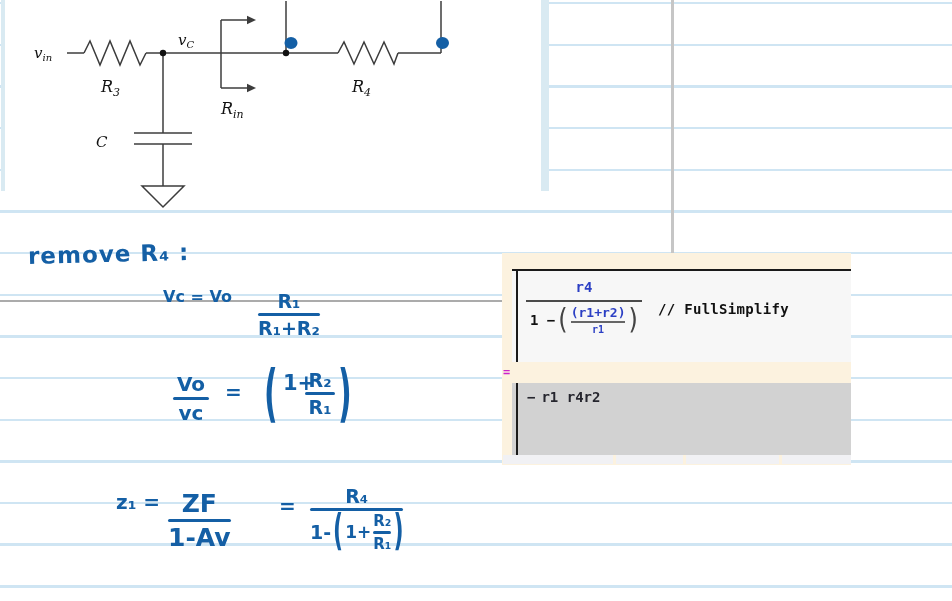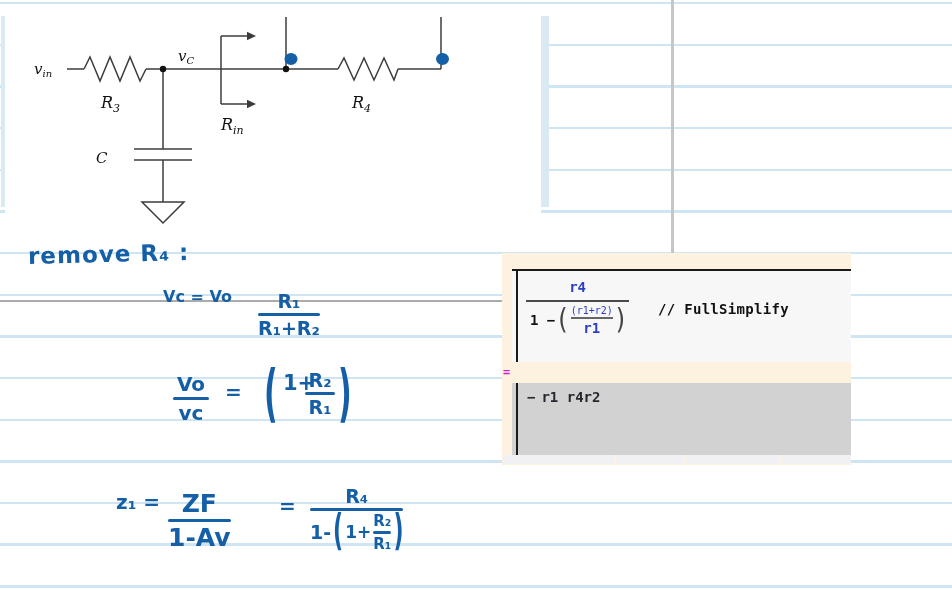--- a/index.html
+++ b/index.html
@@ -12,21 +12,21 @@
   .ruled{
     position:absolute;inset:0;
     background-image:repeating-linear-gradient(to bottom,
       #cfe5f3 0px,#cfe5f3 2.4px,transparent 2.4px,transparent 41.65px);
     background-position:0 2px;
   }
   .vline{position:absolute;left:671px;top:0;width:3px;height:253px;background:#c6c6c6;}
   .divider{position:absolute;left:0;top:300px;width:503px;height:2px;background:#ababab;}
 
   
-  .circuit{position:absolute;left:1px;top:16px;width:548px;height:191px;background:#d9eaf2;}
+  .circuit{position:absolute;left:1px;top:0;width:548px;height:191px;background:#d9eaf2;}
   .circuit svg{display:block;}
 
   
   .hw{position:absolute;color:#145fa5;font-weight:700;white-space:nowrap;}
   .hw-heading{left:28px;top:241px;font-size:23px;transform:rotate(-1.5deg);letter-spacing:1px;}
   .hwfrac{position:absolute;display:flex;flex-direction:column;align-items:center;
           color:#145fa5;font-weight:700;white-space:nowrap;}
   .hwfrac .bar{align-self:stretch;height:3px;background:#145fa5;border-radius:2px;margin:1px 0;}
   .bigparen{display:inline-block;font-size:30px;font-weight:600;transform:scaleY(2.1);line-height:1;}
   .bigparen-sm{display:inline-block;font-size:22px;font-weight:600;transform:scaleY(1.9);line-height:1;}
@@ -42,23 +42,23 @@
   .nb-output{position:absolute;left:10px;right:0;top:130px;height:72px;background:#d2d2d2;}
   .nb-bracket{position:absolute;left:4px;top:0;bottom:0;width:2px;background:#1a1a1a;}
   .mfrac{position:absolute;display:flex;flex-direction:column;align-items:center;}
   .mfrac .num{color:#2b3fc4;font-weight:700;font-size:14px;margin-bottom:5px;}
   .mfrac .fbar{align-self:stretch;height:2px;background:#4a4a4a;}
   .mfrac .dden{display:flex;align-items:center;gap:3px;padding:3px 4px 0 4px;}
   .nb-one{color:#111;font-weight:700;font-size:14px;}
   .nb-paren{font-family:"DejaVu Sans",sans-serif;font-size:24px;font-weight:400;color:#444;
             transform:scaleY(1.15);line-height:1;}
   .innerfrac{display:inline-flex;flex-direction:column;align-items:center;}
-  .innerfrac .inum{color:#2b3fc4;font-weight:400;font-size:10px;}
+  .innerfrac .inum{color:#2b3fc4;font-weight:700;font-size:13px;}
   .innerfrac .ibar{align-self:stretch;height:1.5px;background:#666;margin:1px 0;}
-  .innerfrac .iden{color:#2b3fc4;font-weight:700;font-size:14px;text-align:center;}
+  .innerfrac .iden{color:#2b3fc4;font-weight:700;font-size:10px;text-align:center;}
   .nb-suffix{position:absolute;left:146px;top:30px;font-size:14px;font-weight:700;color:#111;letter-spacing:.3px;}
   .nb-marker{position:absolute;left:1px;top:112px;color:#cc22cc;font-weight:700;font-size:12px;}
   .out-expr{position:absolute;left:15px;top:6px;display:flex;align-items:center;gap:6px;
             color:#26262e;font-weight:700;font-size:14px;}
   .outfrac{display:inline-flex;flex-direction:row;align-items:center;}
   .outfrac .obar{align-self:stretch;height:2px;background:#4a4a4a;margin:3px 0;}
   .nb-tabs{position:absolute;left:1px;right:0;top:202px;height:9px;display:flex;gap:3px;}
   .nb-tab{background:#f1f1f4;height:100%;}
 </style>
 </head>

